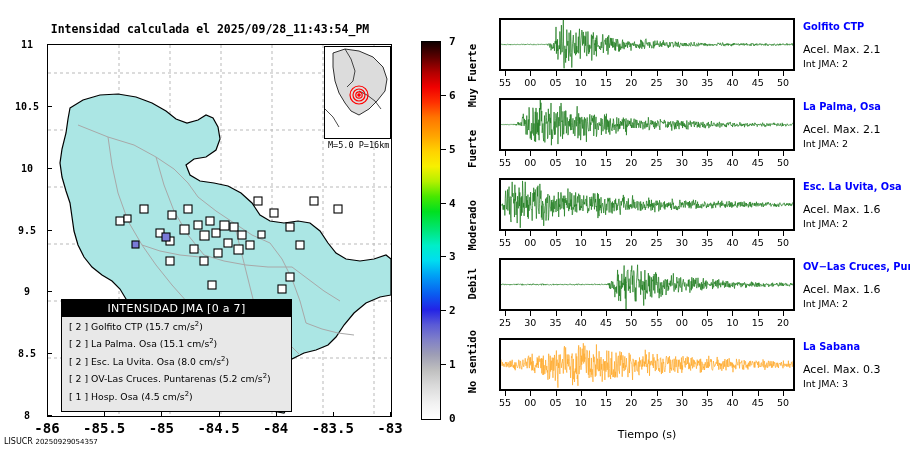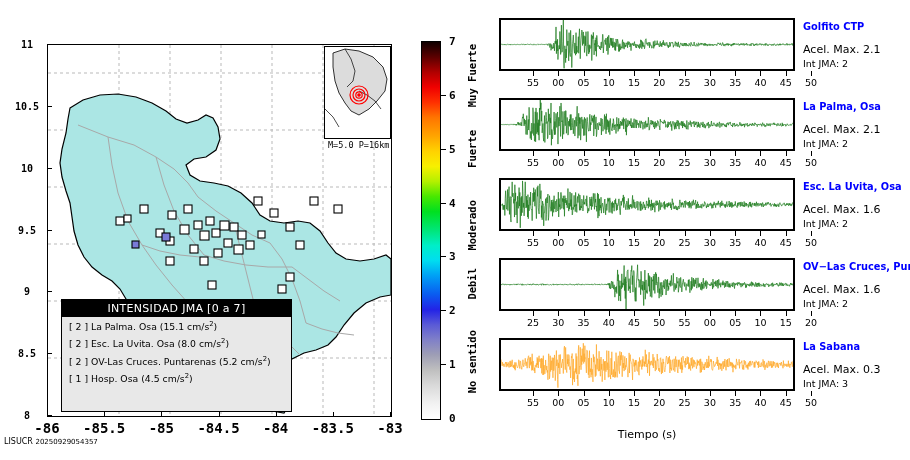--- a/index.html
+++ b/index.html
@@ -69,36 +69,37 @@
     writing-mode:vertical-rl;transform:rotate(180deg);white-space:nowrap;}
 
   #footer{position:absolute;left:4px;top:437px;font-size:8px;color:#000;}
   #footer .stamp{font-size:7px;}
 
   
   #seis-panel{position:absolute;left:490px;top:0;width:420px;height:460px;}
   .seis-row{position:absolute;left:0;width:420px;height:80px;}
   .seis-box{position:absolute;left:9px;top:0;width:296px;height:53px;
     border:2px solid #000;box-sizing:border-box;background:#fff;overflow:hidden;}
-  .seis-axis{position:absolute;left:9px;top:53px;width:296px;height:20px;margin-left:28px;}
+  .seis-axis{position:absolute;left:9px;top:53px;width:296px;height:20px;}
   .atick{position:absolute;top:0px;width:1px;height:5px;background:#000;}
   .alabel{position:absolute;top:6px;font-size:9.5px;color:#000;
     text-align:center;width:30px;transform:translateX(-50%);}
   .seis-name{position:absolute;left:313px;top:3px;font-size:9.8px;
     font-weight:bold;color:#0000ff;white-space:nowrap;}
   .seis-acc{position:absolute;left:313px;top:25px;font-size:11px;color:#000;white-space:nowrap;}
   .seis-jma{position:absolute;left:313px;top:40px;font-size:9.5px;color:#000;white-space:nowrap;}
   #tiempo-label{position:absolute;left:9px;top:428px;width:296px;text-align:center;
     font-size:11px;color:#000;}
 </style>
 </head>
 <body>
 
 <div id="map-panel">
 
+  <div id="map-title">Intensidad calculada el 2025/09/28_11:43:54_PM</div>
 
   <div id="map-frame">
     <svg id="map-svg" width="343" height="371" viewBox="0 0 343 371">
       <rect x="0" y="0" width="343" height="371" fill="#ffffff"></rect>
 
       <g stroke="#b9b9b9" stroke-width="1" stroke-dasharray="3,3">
         <line x1="71" y1="0" x2="71" y2="371"></line>
         <line x1="122" y1="0" x2="122" y2="371"></line>
         <line x1="173" y1="0" x2="173" y2="371"></line>
         <line x1="224" y1="0" x2="224" y2="371"></line>
@@ -214,20 +215,21 @@
         <circle cx="34" cy="48" r="3.2"></circle>
           <circle cx="34" cy="48" r="1.2" fill="#ff0000"></circle>
       </g>
     </svg>
   </div>
   <div id="inset-label">M=5.0 P=16km</div>
 
   <div id="legend-box">
     <div id="legend-title">INTENSIDAD JMA [0 a 7]</div>
     <div id="legend-rows">
+        <div class="legend-row"><span class="cnt">[ 2 ]</span><span>Golfito CTP</span> <span>(15.7 cm/s<sup>2</sup>)</span></div>
         <div class="legend-row"><span class="cnt">[ 2 ]</span><span>La Palma. Osa</span> <span>(15.1 cm/s<sup>2</sup>)</span></div>
         <div class="legend-row"><span class="cnt">[ 2 ]</span><span>Esc. La Uvita. Osa</span> <span>(8.0 cm/s<sup>2</sup>)</span></div>
         <div class="legend-row"><span class="cnt">[ 2 ]</span><span>OV-Las Cruces. Puntarenas</span> <span>(5.2 cm/s<sup>2</sup>)</span></div>
         <div class="legend-row"><span class="cnt">[ 1 ]</span><span>Hosp. Osa</span> <span>(4.5 cm/s<sup>2</sup>)</span></div>
       </div>
   </div>
 
   <div id="axis-layer">
       <div class="ytick" style="top:44px">11</div>
       <div class="ytickmark" style="top:44px"></div>

